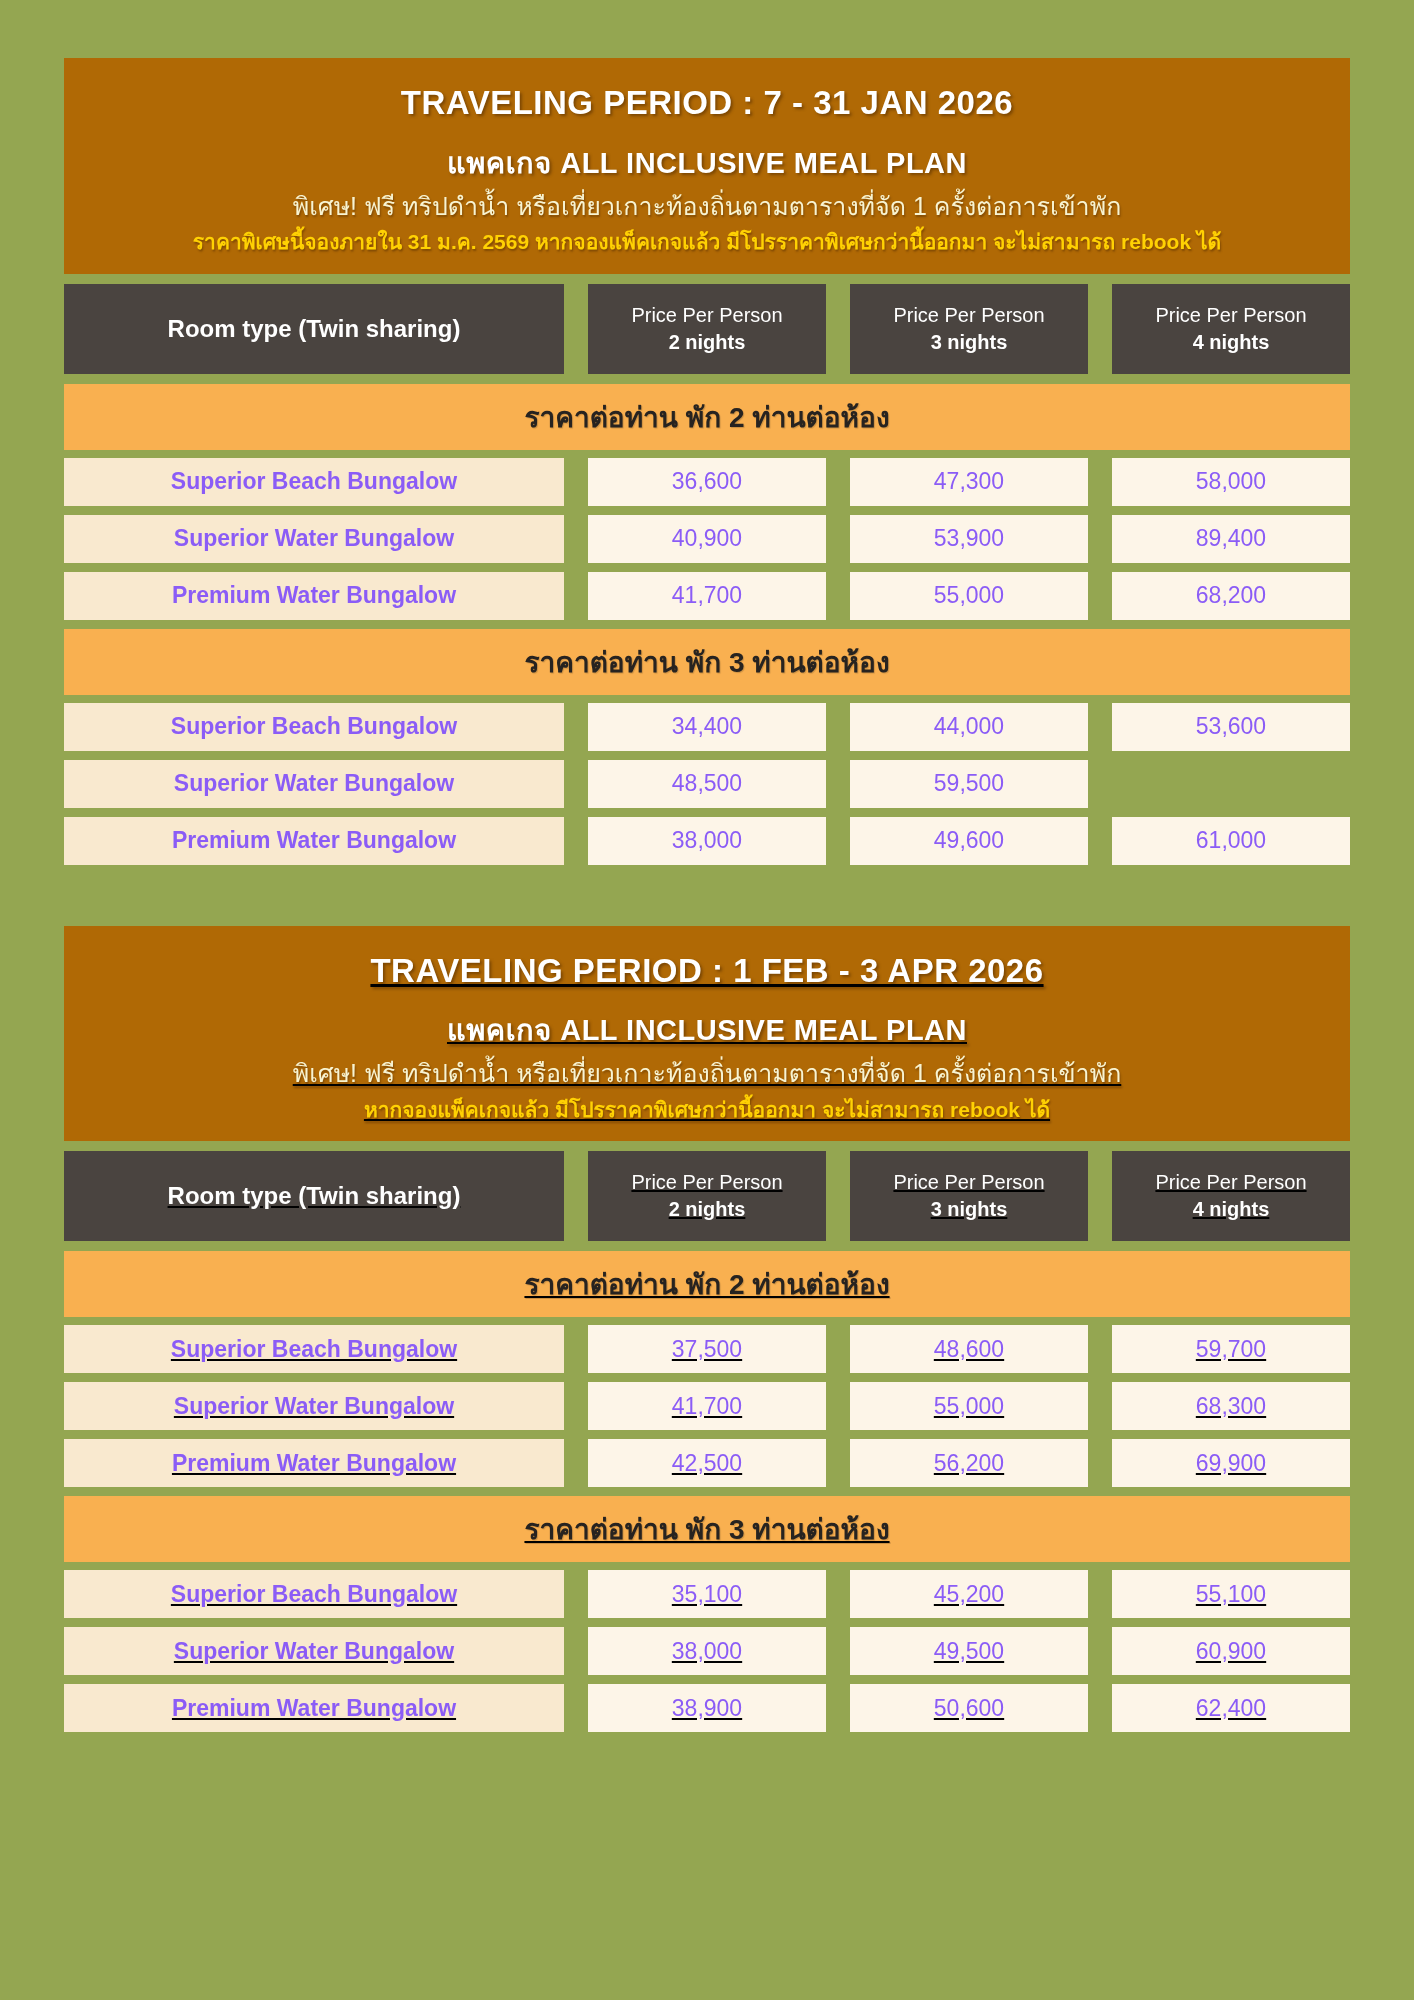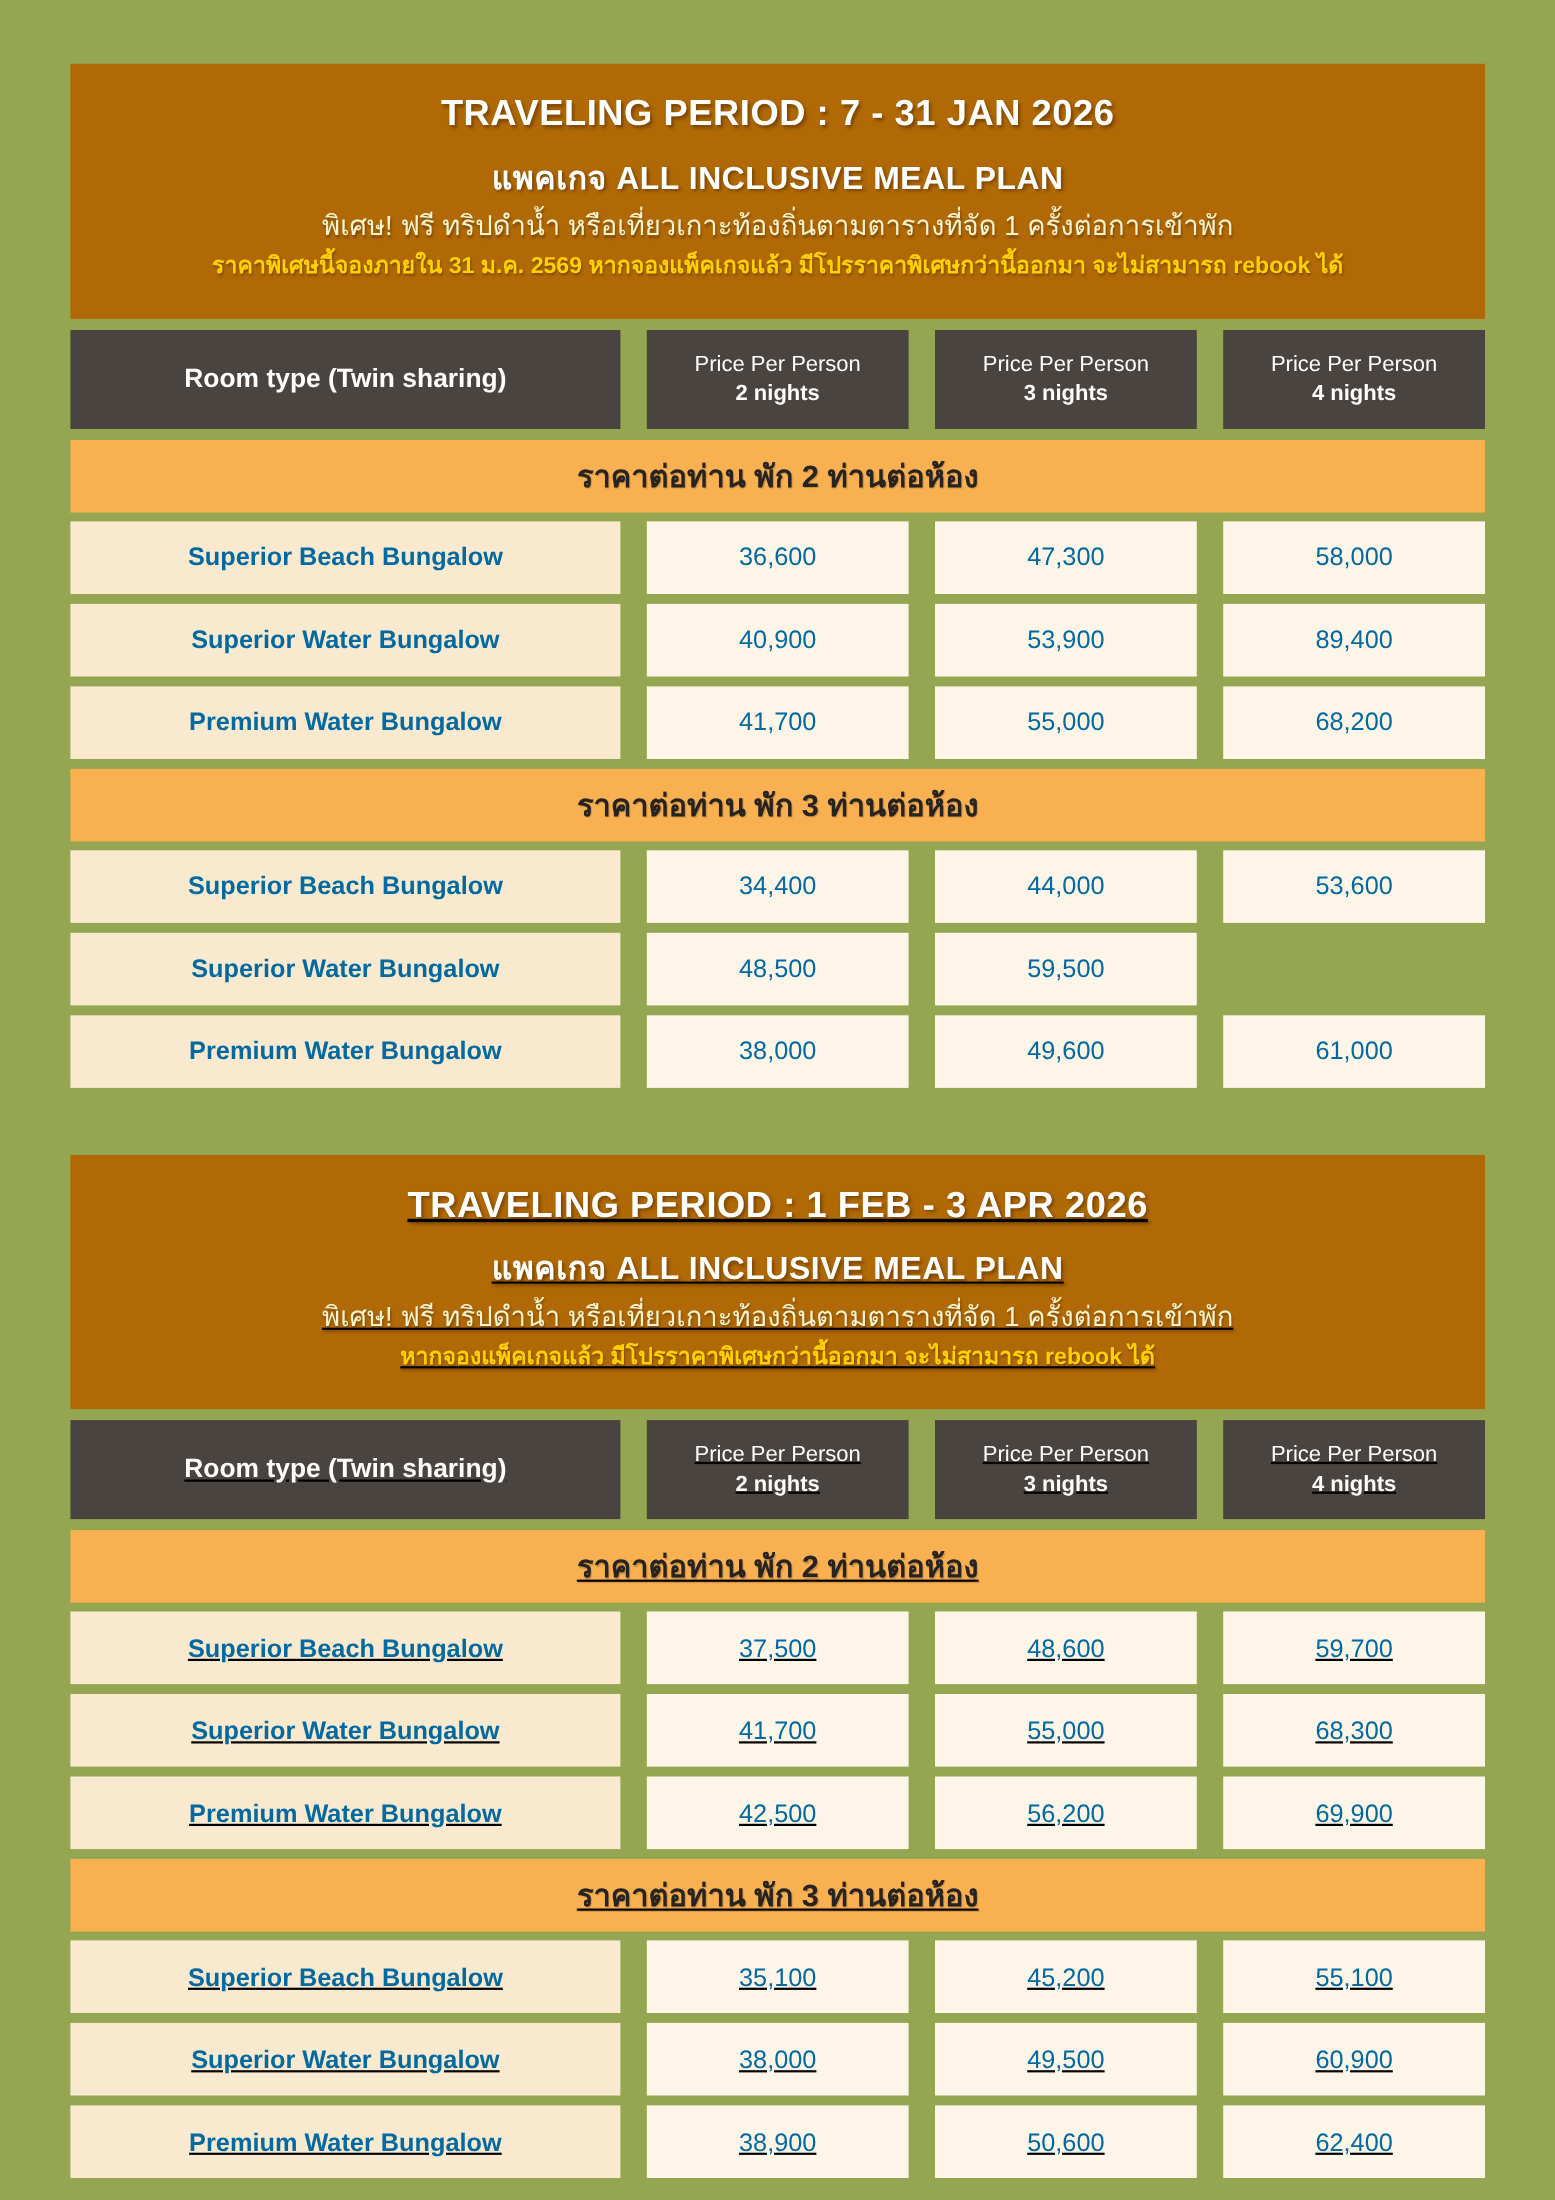--- a/index.html
+++ b/index.html
@@ -6,21 +6,21 @@
   body{
     width:1414px;height:2000px;
     background:var(--bg,#94a651);
     font-family:"Liberation Sans","DejaVu Sans",sans-serif;
     overflow:hidden;
   }
   .content{padding:58px 64px 0 64px;}
   .banner{
     background:var(--banner,#b06905);
     text-align:center;
-    padding:26px 30px 34px 30px;
+    padding:26px 30px 18px 30px;
     margin-bottom:10px;
   }
   .banner-title{
     color:#ffffff;font-size:33px;font-weight:bold;letter-spacing:.5px;
     line-height:1.18;text-shadow:2px 2px 3px rgba(70,35,0,.5);
   }
   .banner-subtitle{
     color:#ffffff;font-size:29px;font-weight:bold;letter-spacing:.5px;
     line-height:1.2;text-shadow:2px 2px 3px rgba(70,35,0,.5);margin-top:23px;
   }
@@ -50,23 +50,23 @@
   .th .nights-label{font-size:20px;font-weight:bold;display:block;line-height:1.35;}
   .band{
     background:var(--orange,#f9b050);
     height:66px;margin-bottom:8px;
     display:flex;align-items:center;justify-content:center;
     font-size:28px;font-weight:600;color:#272320;
     text-shadow:1px 1px 1px rgba(0,0,0,.18);
   }
   .row{margin-bottom:9px;}
   .cell{
-    height:66px;
+    height:48px;
     display:flex;align-items:center;justify-content:center;
-    font-size:23px;color:#0369a1;
+    font-size:23px;color:#8b5cf6;
   }
   .cell.room{background:var(--room,#f9e9cf);font-weight:600;}
   .cell.price{background:var(--price,#fdf5e8);font-weight:500;}
   .section2{margin-top:61px;text-decoration:underline;}
 </style>
 </head>
 <body>
 
 <div class="content">
 

